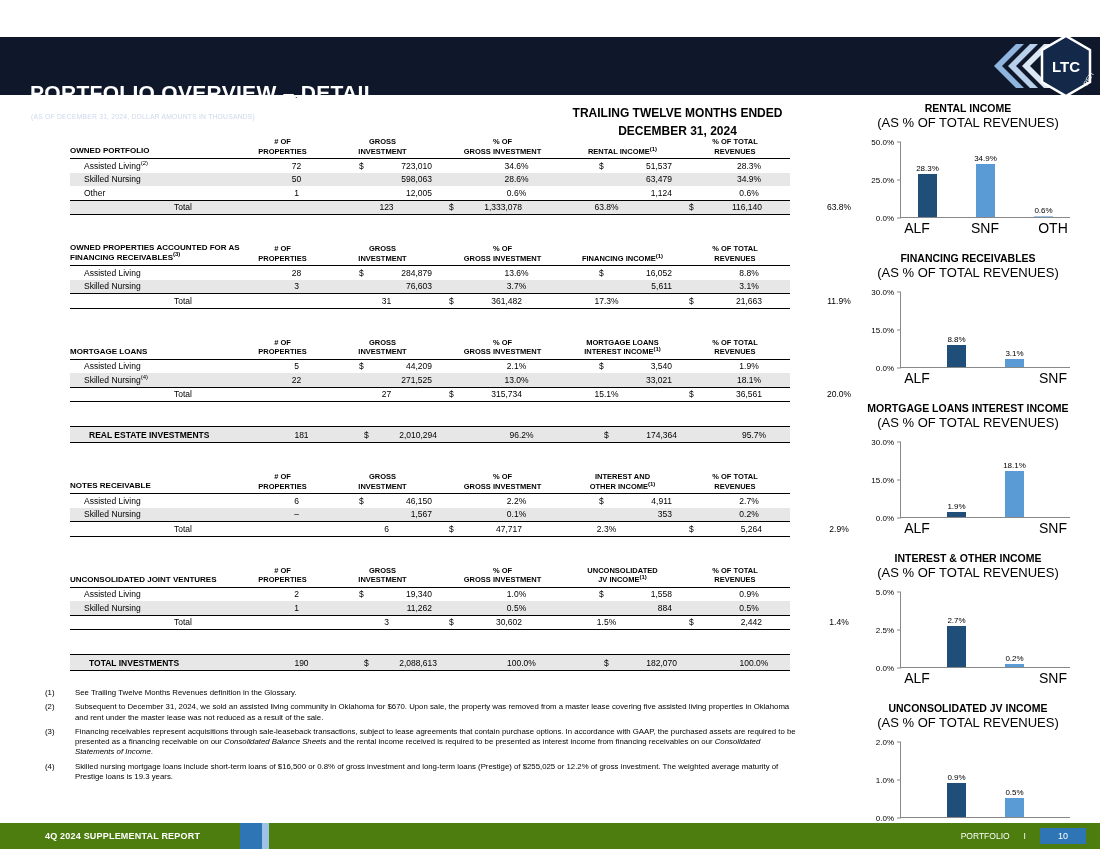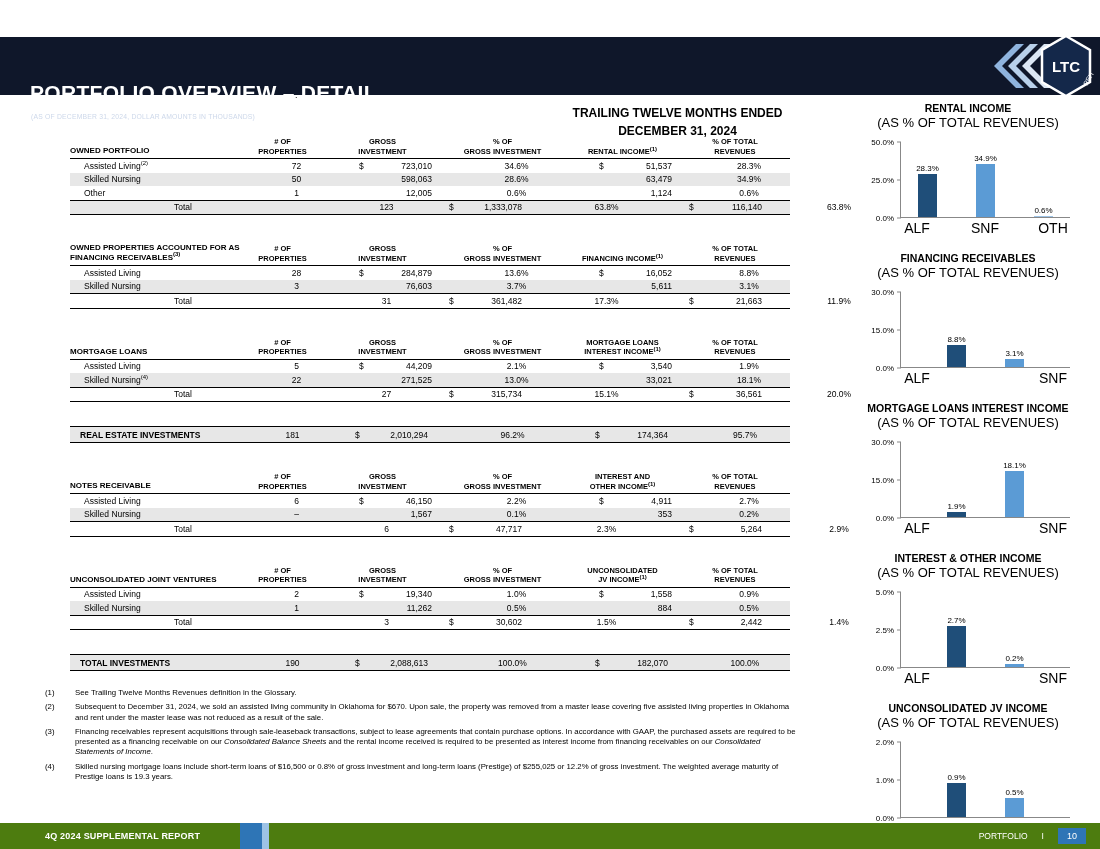--- a/index.html
+++ b/index.html
@@ -32,21 +32,21 @@
   .t-head .c-gross,.t-head .c-inc{text-align:center;}
   .t-row{display:flex;align-items:center;height:13.5px;font-size:8.5px;}
   .t-row.shaded{background:#e7e7e7;}
   .t-row.total-row{border-top:1px solid #000;border-bottom:1px solid #000;}
   .lab-item{padding-left:14px;}
   .lab-total{padding-left:104px;}
   .money{position:relative;}
   .money .dollar{position:absolute;left:20px;}
   .money .num{display:block;text-align:right;padding-right:22px;}
   .summary-row{display:flex;align-items:center;height:15px;font-size:8.5px;background:#e7e7e7;border-top:1px solid #000;border-bottom:1px solid #000;margin-bottom:24px;}
-  .summary-row .c-label{font-weight:bold;padding-left:10px;}
+  .summary-row .c-label{font-weight:bold;padding-left:19px;}
   sup{font-size:6px;line-height:0;vertical-align:super;}
 
   
   .footnotes{position:absolute;top:688px;left:45px;width:755px;font-size:7.8px;line-height:1.32;}
   .fn{display:flex;margin-bottom:4px;}
   .fn-num{width:30px;flex-shrink:0;}
   .fn-text{flex:1;}
   .ital{font-style:italic;}
 
   
@@ -63,21 +63,21 @@
   .ytm{position:absolute;left:-4px;width:4px;height:1px;background:#888;transform:translateY(-50%);}
   .xlabels{display:flex;justify-content:space-between;gap:24px;margin:2px 18px 0 52px;font-size:14px;}
   .xlab{width:34px;text-align:center;}
 
   
   .footer{position:absolute;left:0;bottom:0;width:1100px;height:26px;background:#4d7c0f;color:#fff;}
   .footer-left{position:absolute;left:45px;top:8px;font-size:9px;font-weight:bold;letter-spacing:.2px;}
   .footer-accent{position:absolute;left:240px;top:0;width:22px;height:26px;background:#2e75b6;}
   .footer-accent2{position:absolute;left:262px;top:0;width:7px;height:26px;background:#9dc3e6;}
   .footer-right{position:absolute;right:14px;top:0;height:26px;display:flex;align-items:center;gap:14px;font-size:8.5px;}
-  .pagenum{background:#2e75b6;padding:3px 9px;font-size:9px;}
+  .pagenum{background:#2e75b6;padding:3px 18px;font-size:9px;}
 </style>
 </head>
 <body>
 
 <div class="page">
 
   <div class="topband">
     <div class="header-title">PORTFOLIO OVERVIEW – DETAIL</div>
     <div class="header-sub">(AS OF DECEMBER 31, 2024, DOLLAR AMOUNTS IN THOUSANDS)</div>
   </div>

